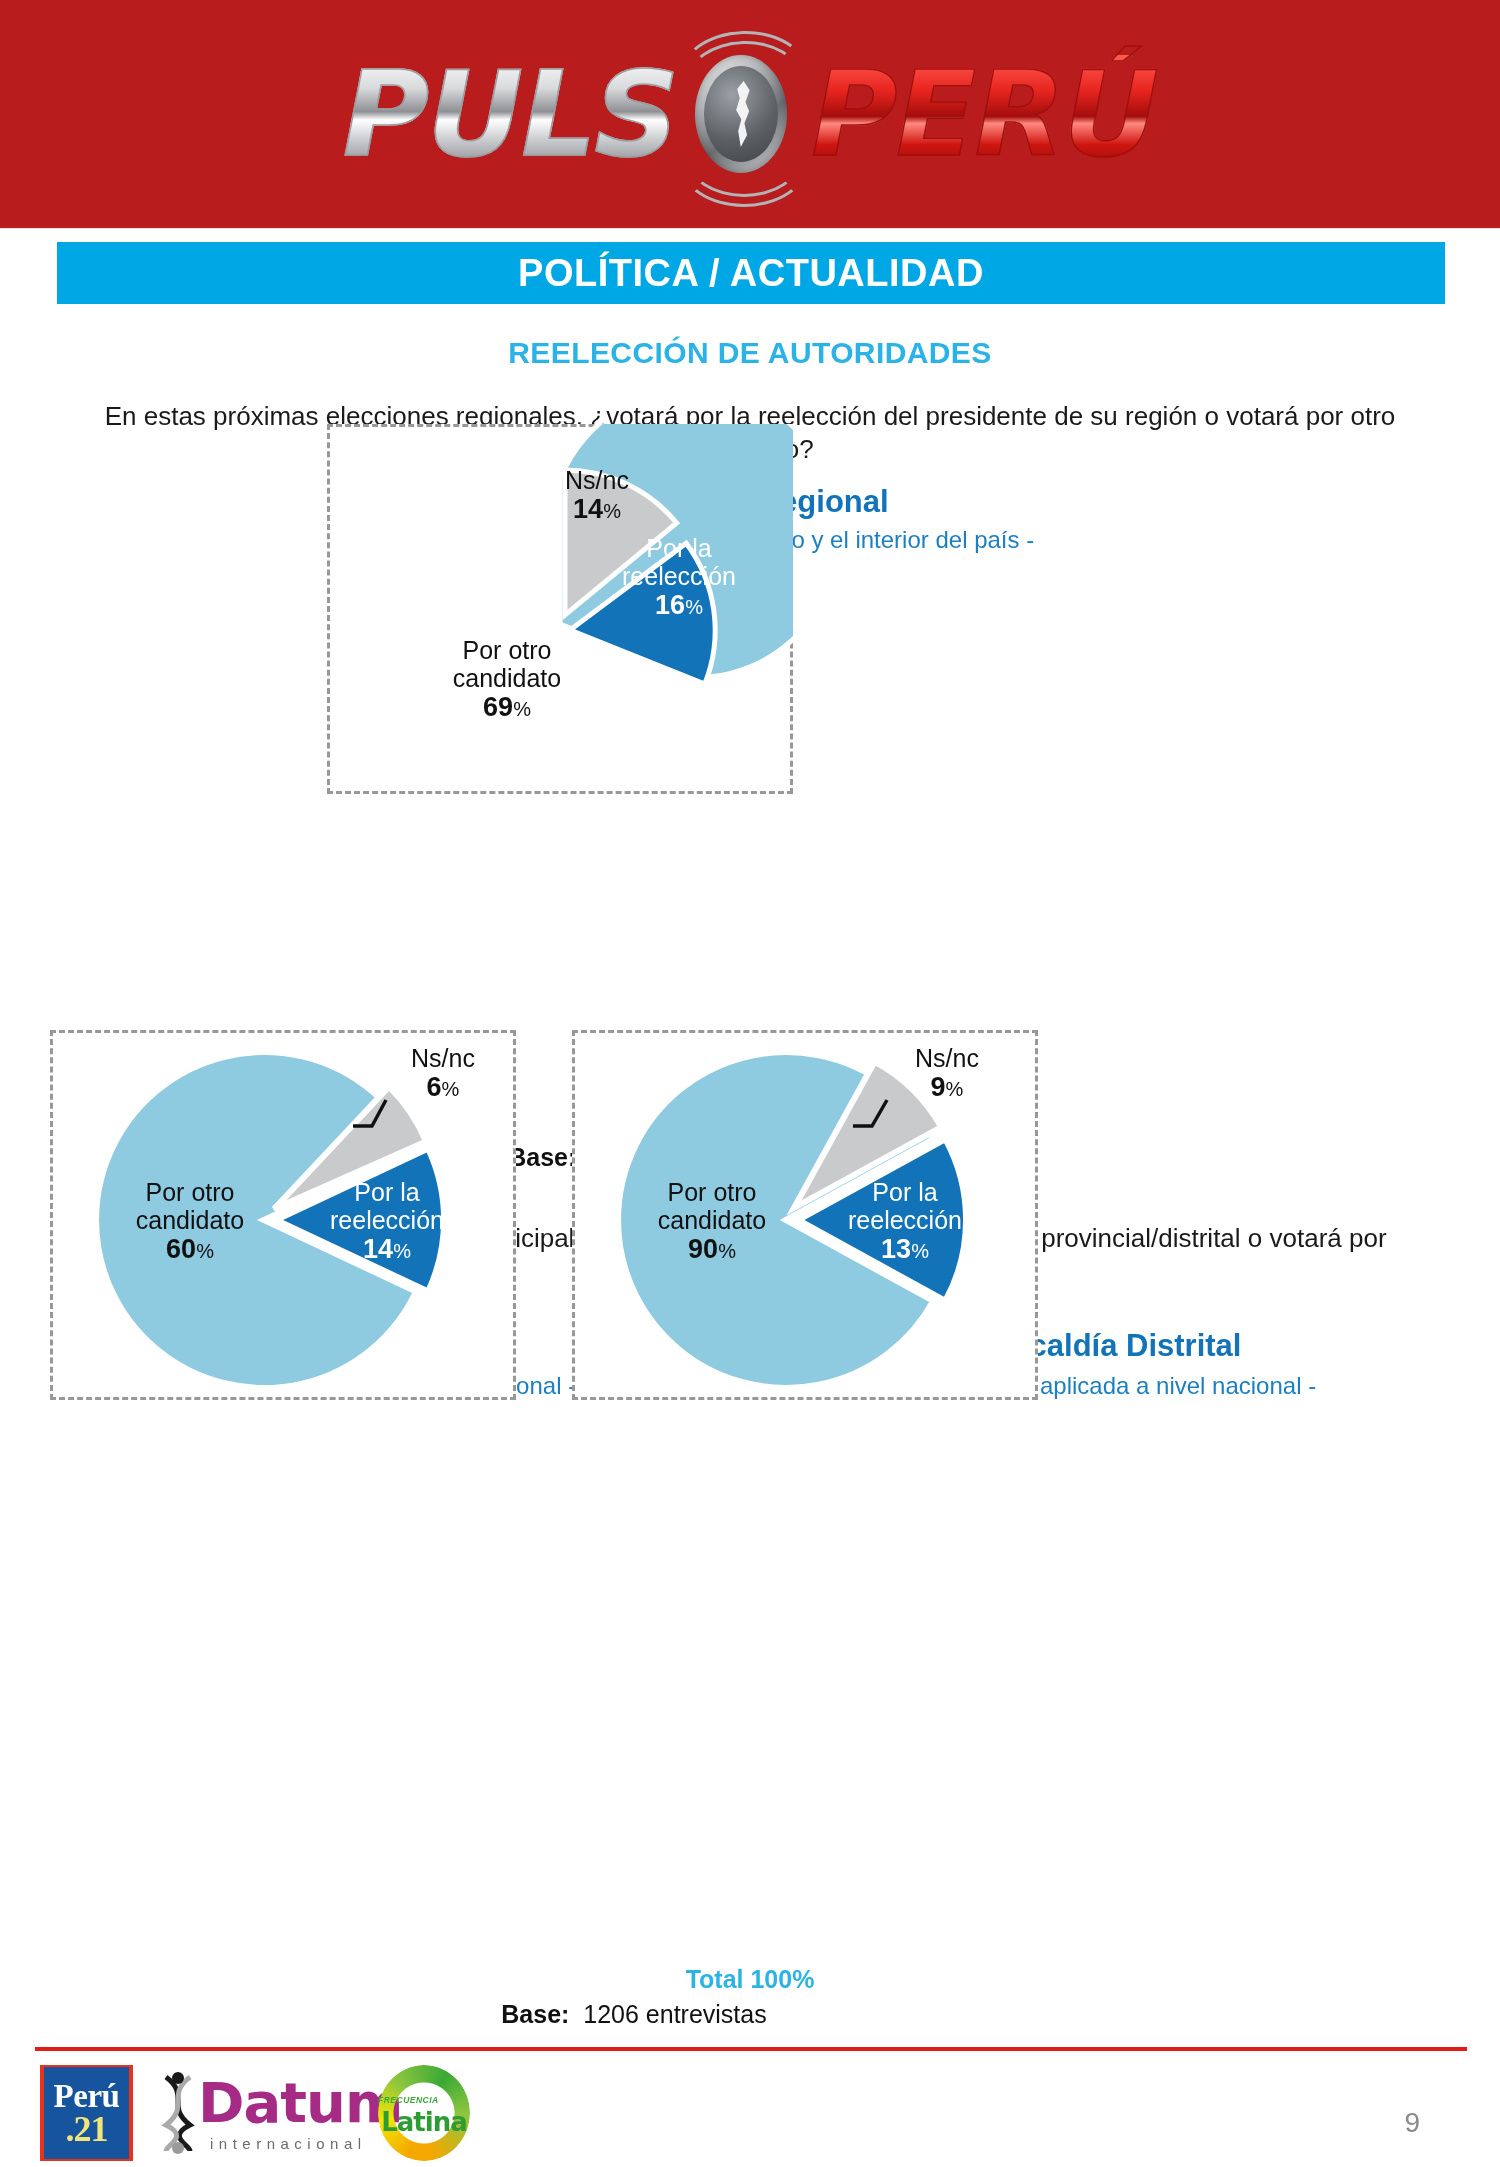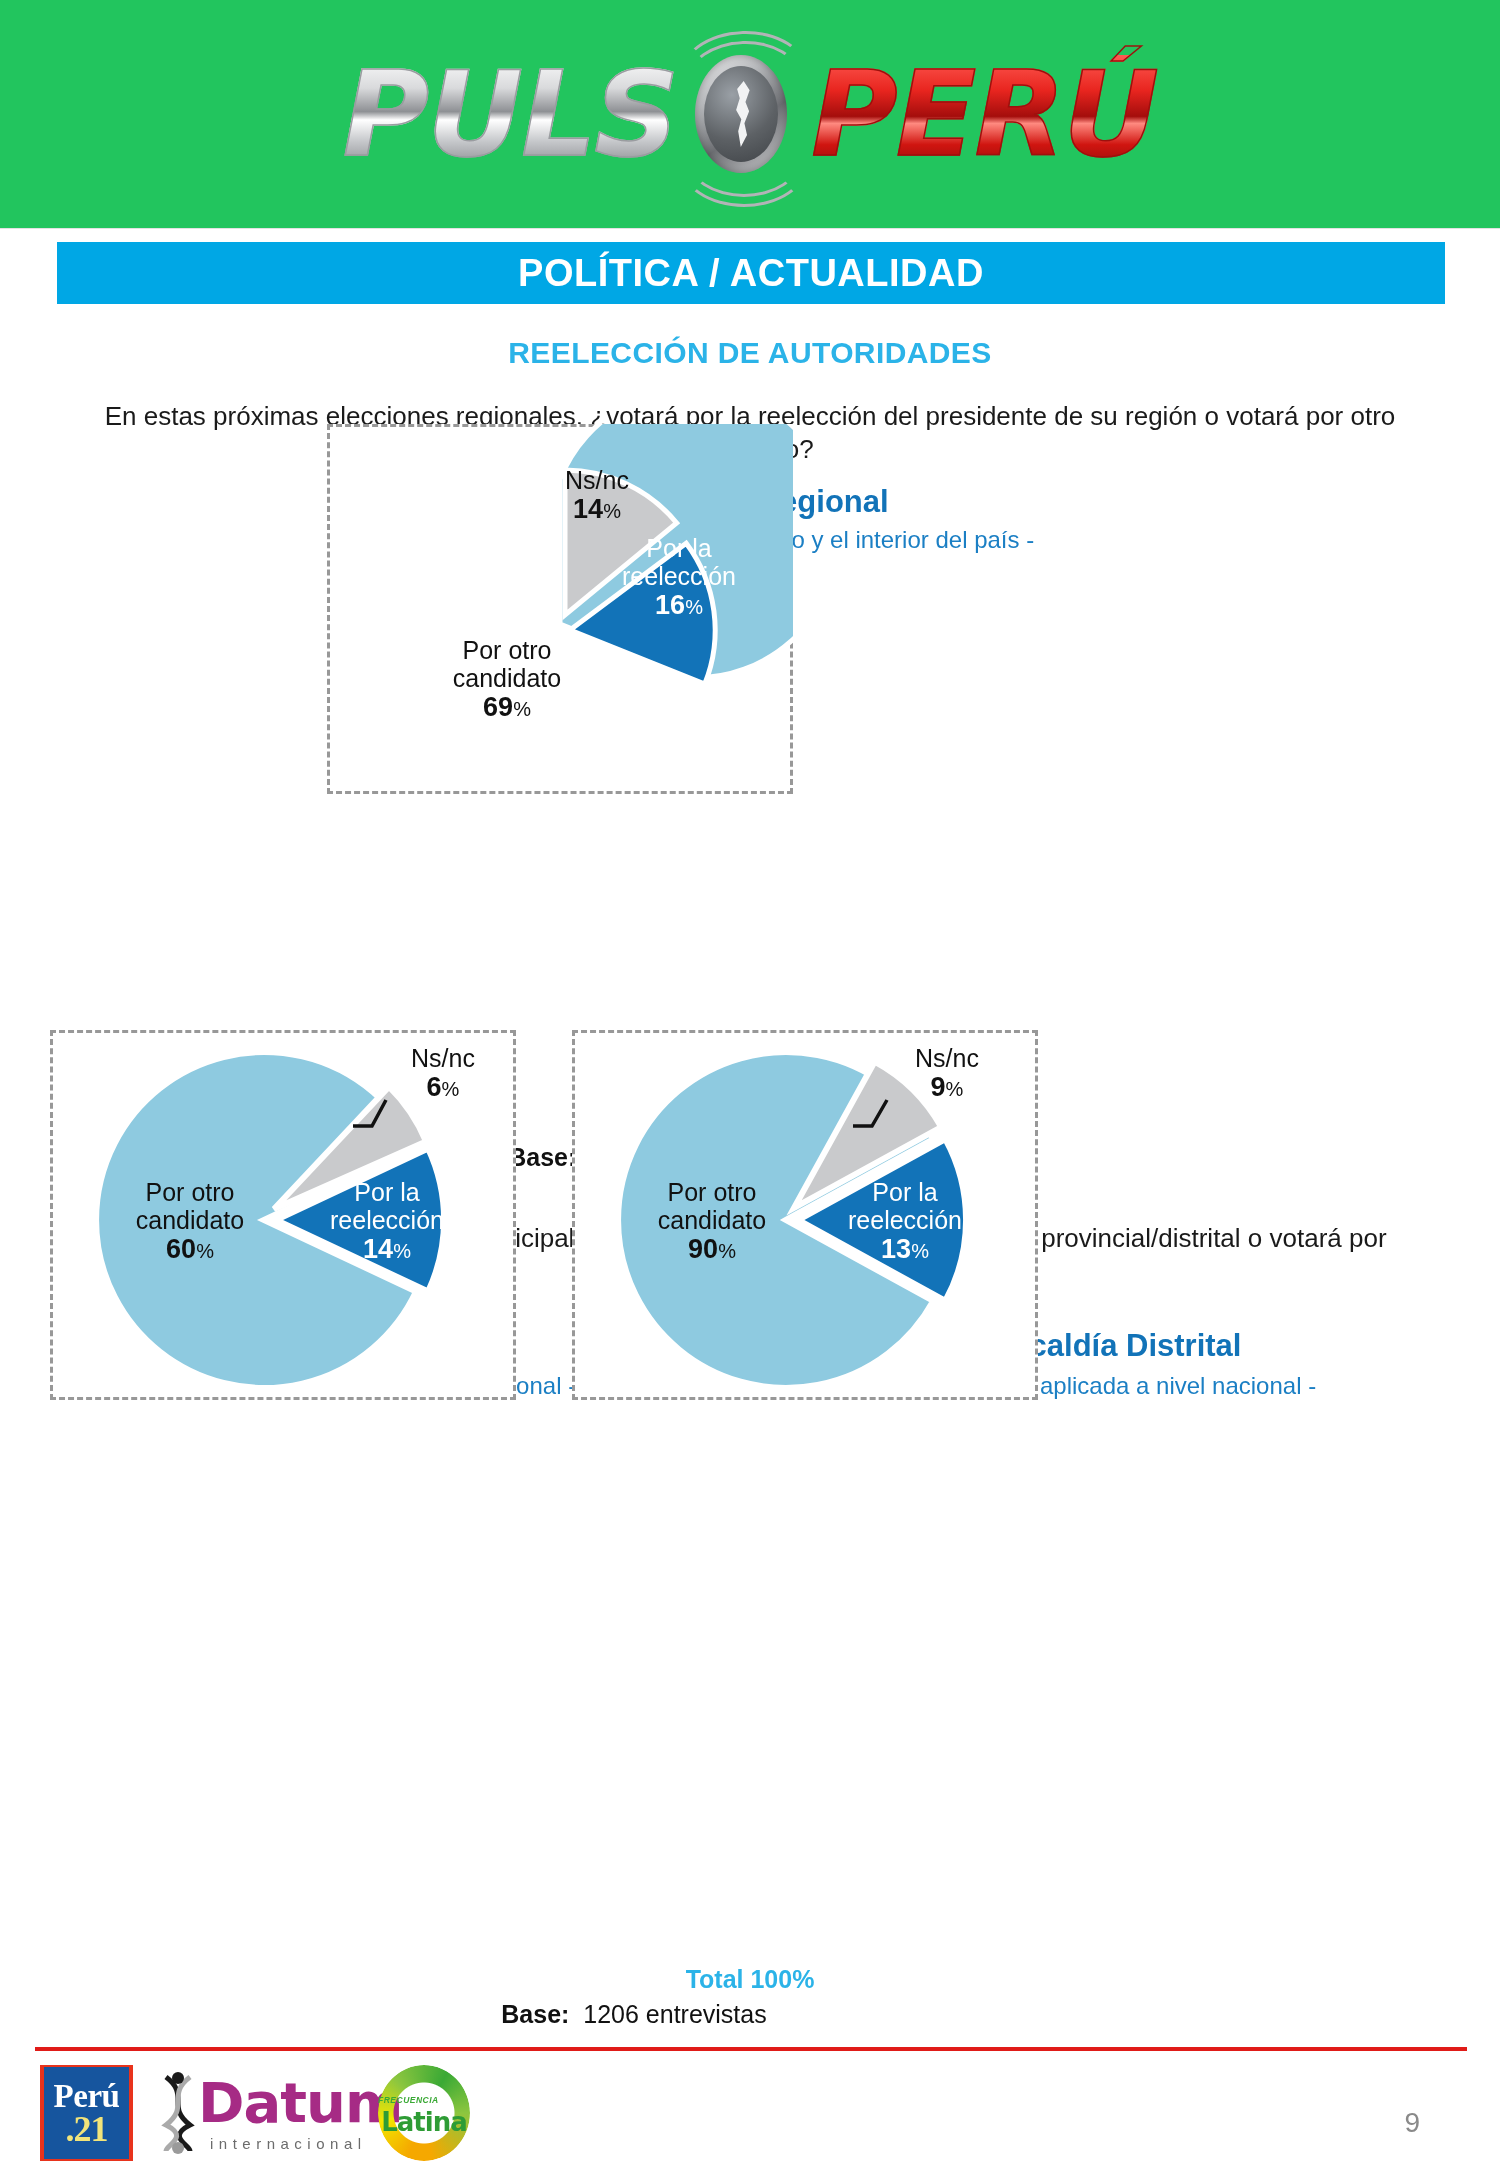--- a/index.html
+++ b/index.html
@@ -7,21 +7,21 @@
     width:1500px; height:2167px;
     background:#ffffff;
     font-family:"Liberation Sans", sans-serif;
     position:relative;
     overflow:hidden;
   }
 
   
   .header-band{
     position:absolute; left:0; top:0; width:1500px; height:228px;
-    background:#22c55e; border-bottom:1px solid #e2e2e2;
+    background:#b91c1c; border-bottom:1px solid #e2e2e2;
   }
   .logo-wrap{
     position:absolute; left:0; top:14px; width:1500px; height:200px;
     display:flex; align-items:center; justify-content:center;
   }
   .logo-puls{
     font-family:"DejaVu Sans", sans-serif;
     font-weight:bold; font-style:italic;
     font-size:118px; letter-spacing:-2px;
     background:linear-gradient(180deg,#fdfdfd 0%,#d9dadc 28%,#8e9094 48%,#ffffff 55%,#c9cbce 72%,#7e8084 100%);

